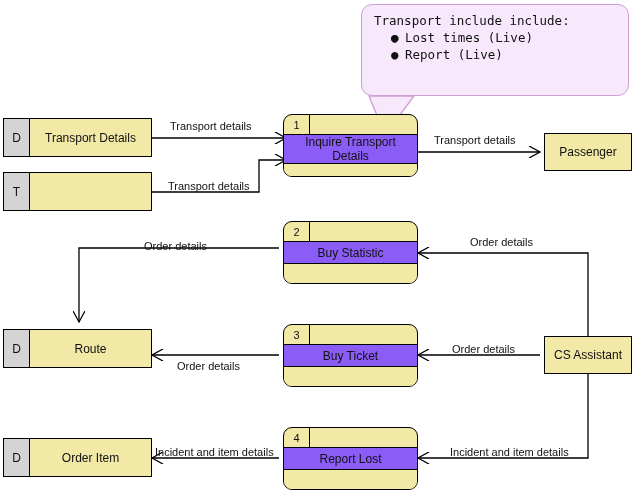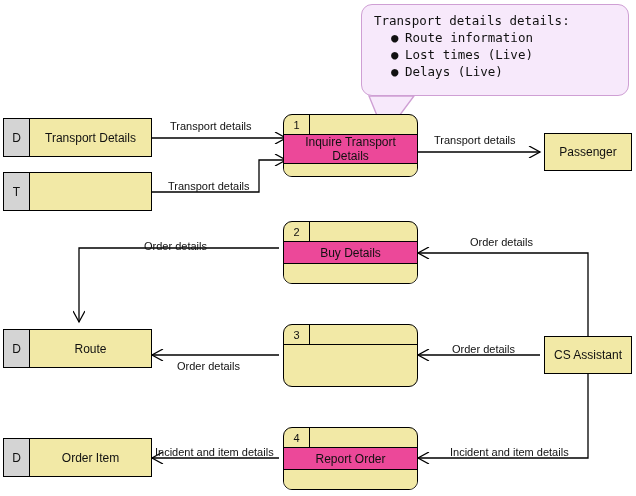--- a/index.html
+++ b/index.html
@@ -97,21 +97,21 @@
     align-items: center;
     justify-content: center;
     font-size: 11px;
     color: #111111;
   }
   .process .p-headrest {
     flex: 1 1 auto;
   }
   .process .p-body {
     flex: 1 1 auto;
-    background: #ec4899;
+    background: #8b5cf6;
     display: flex;
     align-items: center;
     justify-content: center;
     font-size: 12px;
     color: #111111;
     border-bottom: 1.4px solid #000000;
     text-align: center;
     padding: 0 3px;
   }
   .process .p-foot {
@@ -197,33 +197,32 @@
     <path d="M 279 355 L 152 355" fill="none" stroke="#000000" stroke-width="1.3" marker-end="url(#ah)"></path>
 
     <path d="M 588 374 L 588 458 L 418 458" fill="none" stroke="#000000" stroke-width="1.3" marker-end="url(#ah)"></path>
 
     <path d="M 279 458 L 152 458" fill="none" stroke="#000000" stroke-width="1.3" marker-end="url(#ah)"></path>
 
     <path d="M 369 96 L 414 96 L 385 135 Z" fill="#f7e9fb" stroke="#cf9fd4" stroke-width="1.4"></path>
   </svg>
 
   <div class="callout">
-    <div class="callout-title">Transport details details:</div>
+    <div class="callout-title">Transport include include:</div>
     <ul class="callout-list">
       <li>
         <span class="bullet">●</span>
-        <span>Route information</span>
       </li>
       <li>
         <span class="bullet">●</span>
         <span>Lost times (Live)</span>
       </li>
       <li>
         <span class="bullet">●</span>
-        <span>Delays (Live)</span>
+        <span>Report (Live)</span>
       </li>
     </ul>
   </div>
 
   <div class="datastore" style="left:3px; top:118px; width:149px; height:39px;">
     <div class="ds-key">D</div>
     <div class="ds-name">Transport Details</div>
   </div>
 
   <div class="datastore" style="left:3px; top:172px; width:149px; height:39px;">
@@ -255,38 +254,39 @@
     </div>
     <div class="p-body">Inquire Transport Details</div>
     <div class="p-foot"></div>
   </div>
 
   <div class="process" style="left:283px; top:221px; width:135px; height:63px;">
     <div class="p-head">
       <div class="p-num">2</div>
       <div class="p-headrest"></div>
     </div>
-    <div class="p-body">Buy Details</div>
+    <div class="p-body">Buy Statistic</div>
     <div class="p-foot"></div>
   </div>
 
   <div class="process" style="left:283px; top:324px; width:135px; height:63px;">
     <div class="p-head">
       <div class="p-num">3</div>
       <div class="p-headrest"></div>
     </div>
+    <div class="p-body">Buy Ticket</div>
     <div class="p-foot"></div>
   </div>
 
   <div class="process" style="left:283px; top:427px; width:135px; height:63px;">
     <div class="p-head">
       <div class="p-num">4</div>
       <div class="p-headrest"></div>
     </div>
-    <div class="p-body">Report Order</div>
+    <div class="p-body">Report Lost</div>
     <div class="p-foot"></div>
   </div>
 
   <div class="flow-label" style="left:170px; top:120px;">Transport details</div>
 
   <div class="flow-label" style="left:168px; top:180px;">Transport details</div>
 
   <div class="flow-label" style="left:434px; top:134px;">Transport details</div>
 
   <div class="flow-label" style="left:470px; top:236px;">Order details</div>

